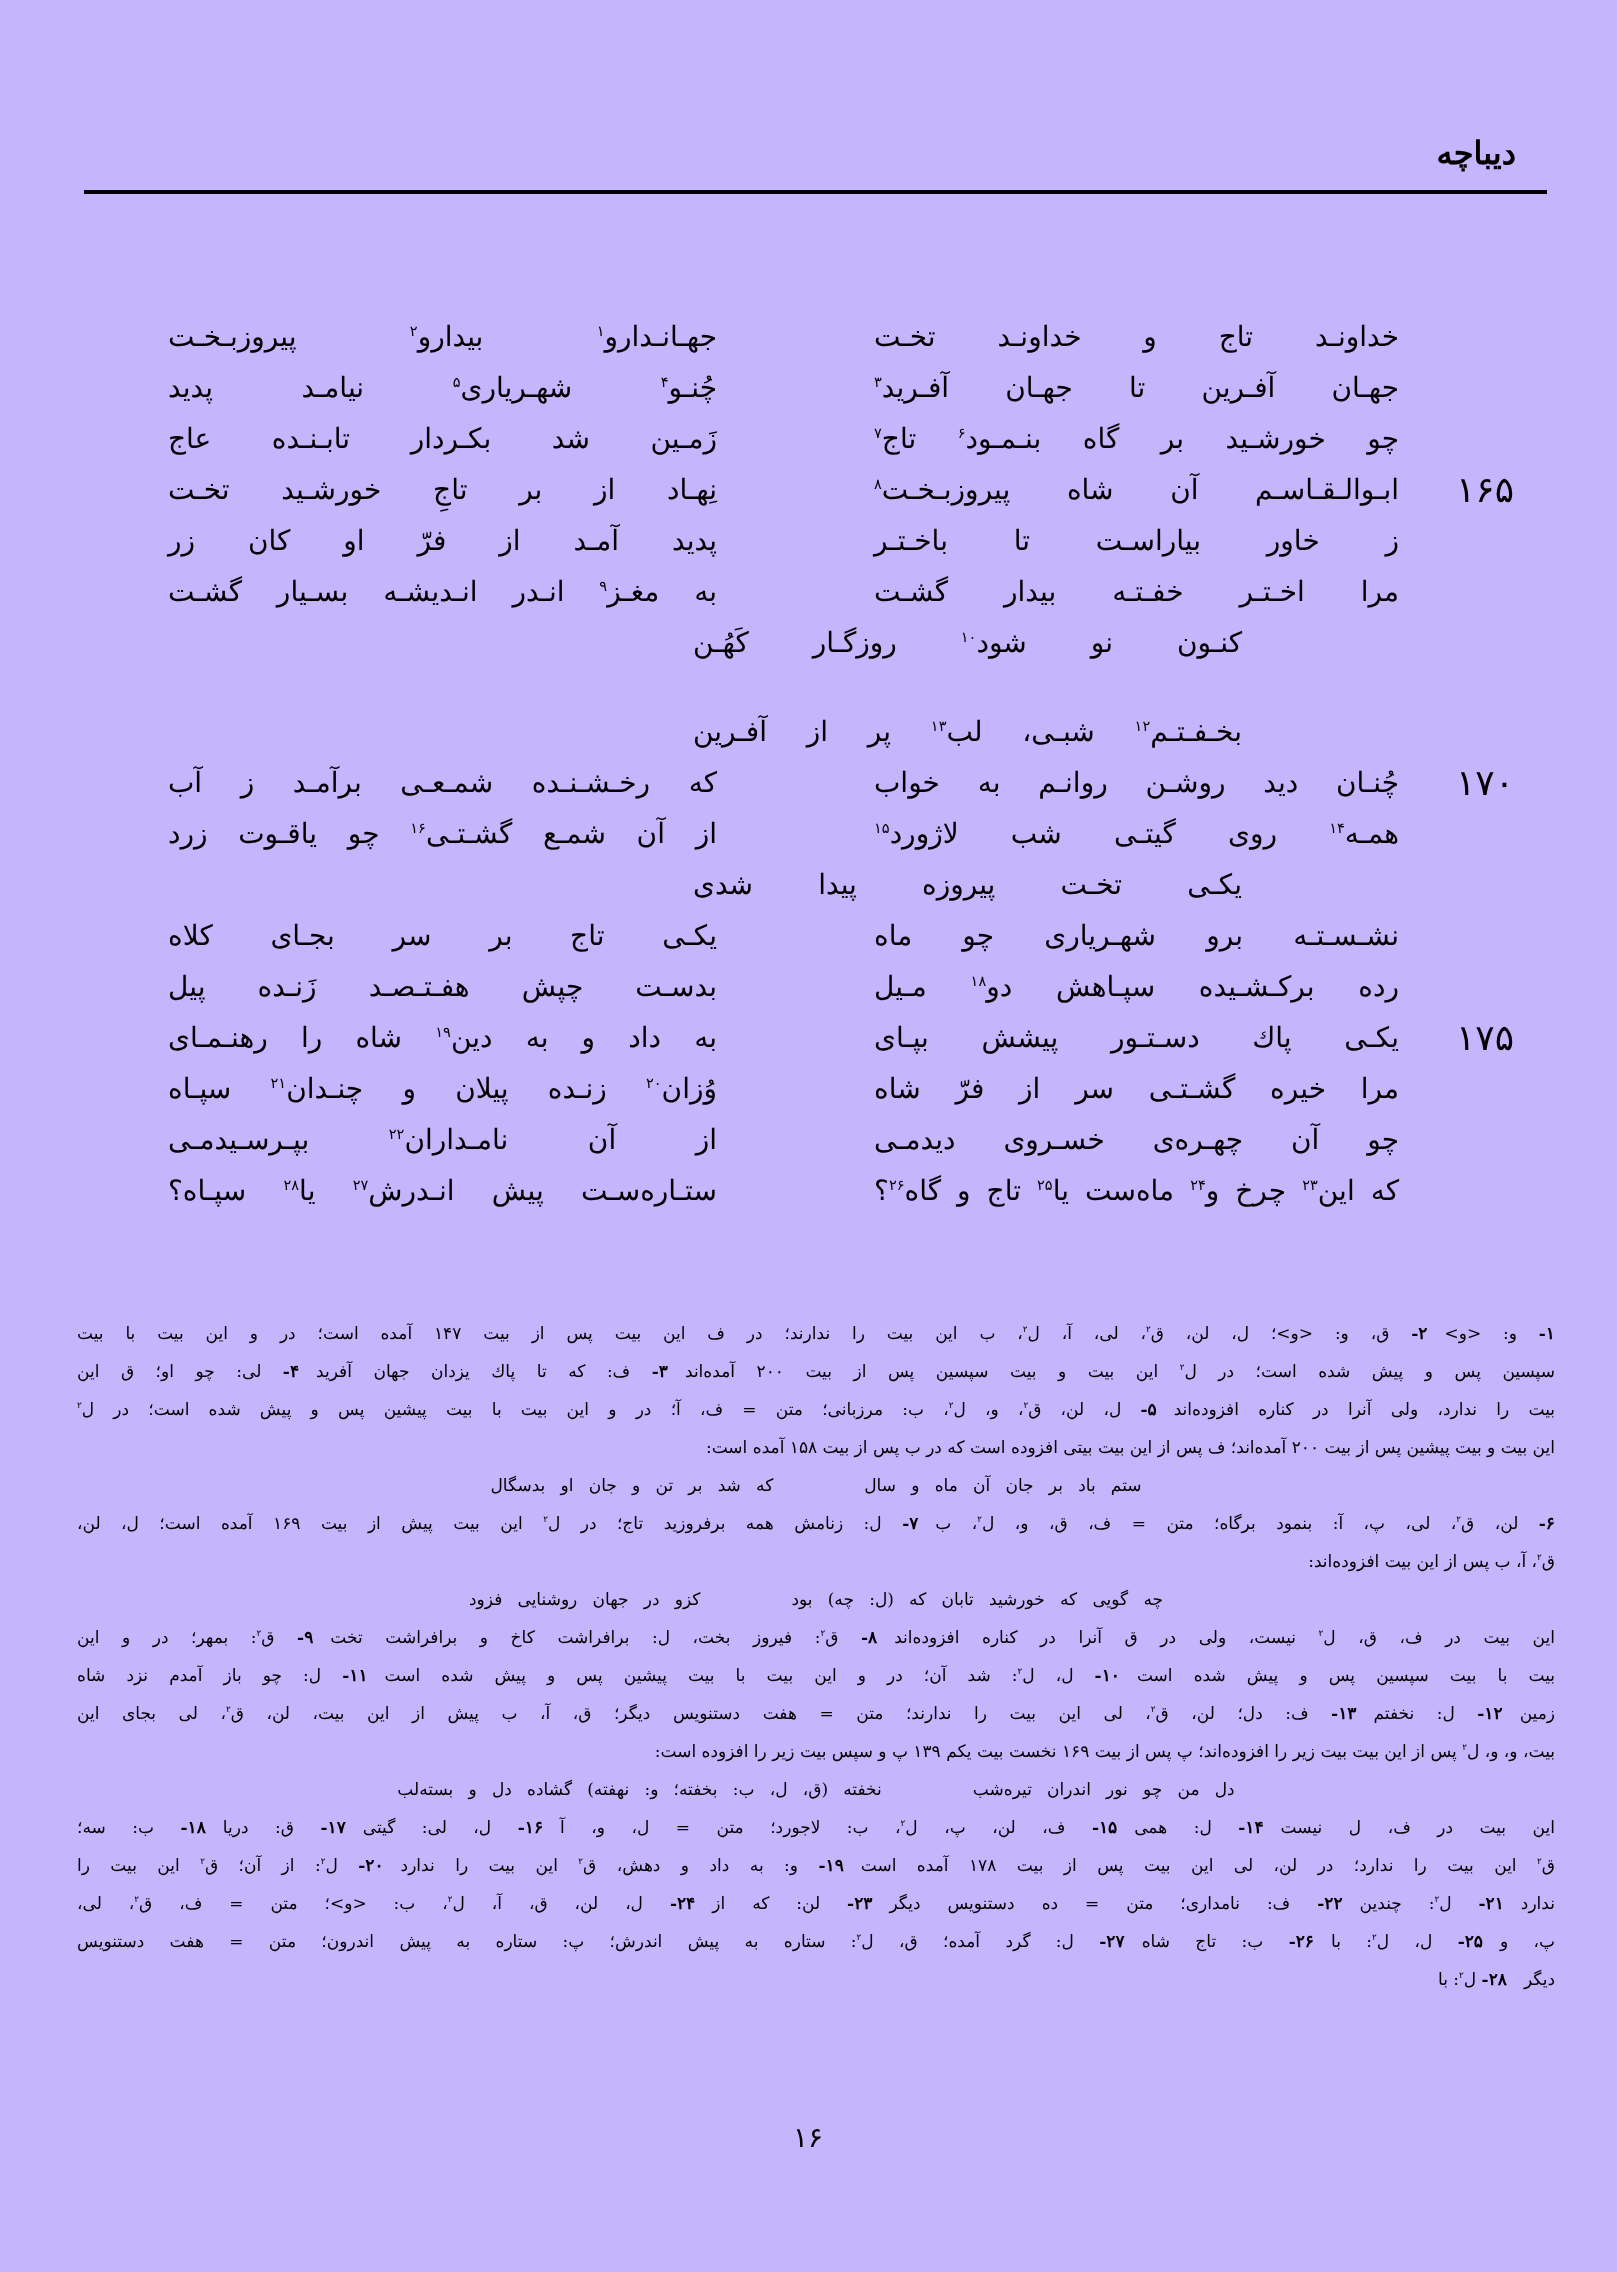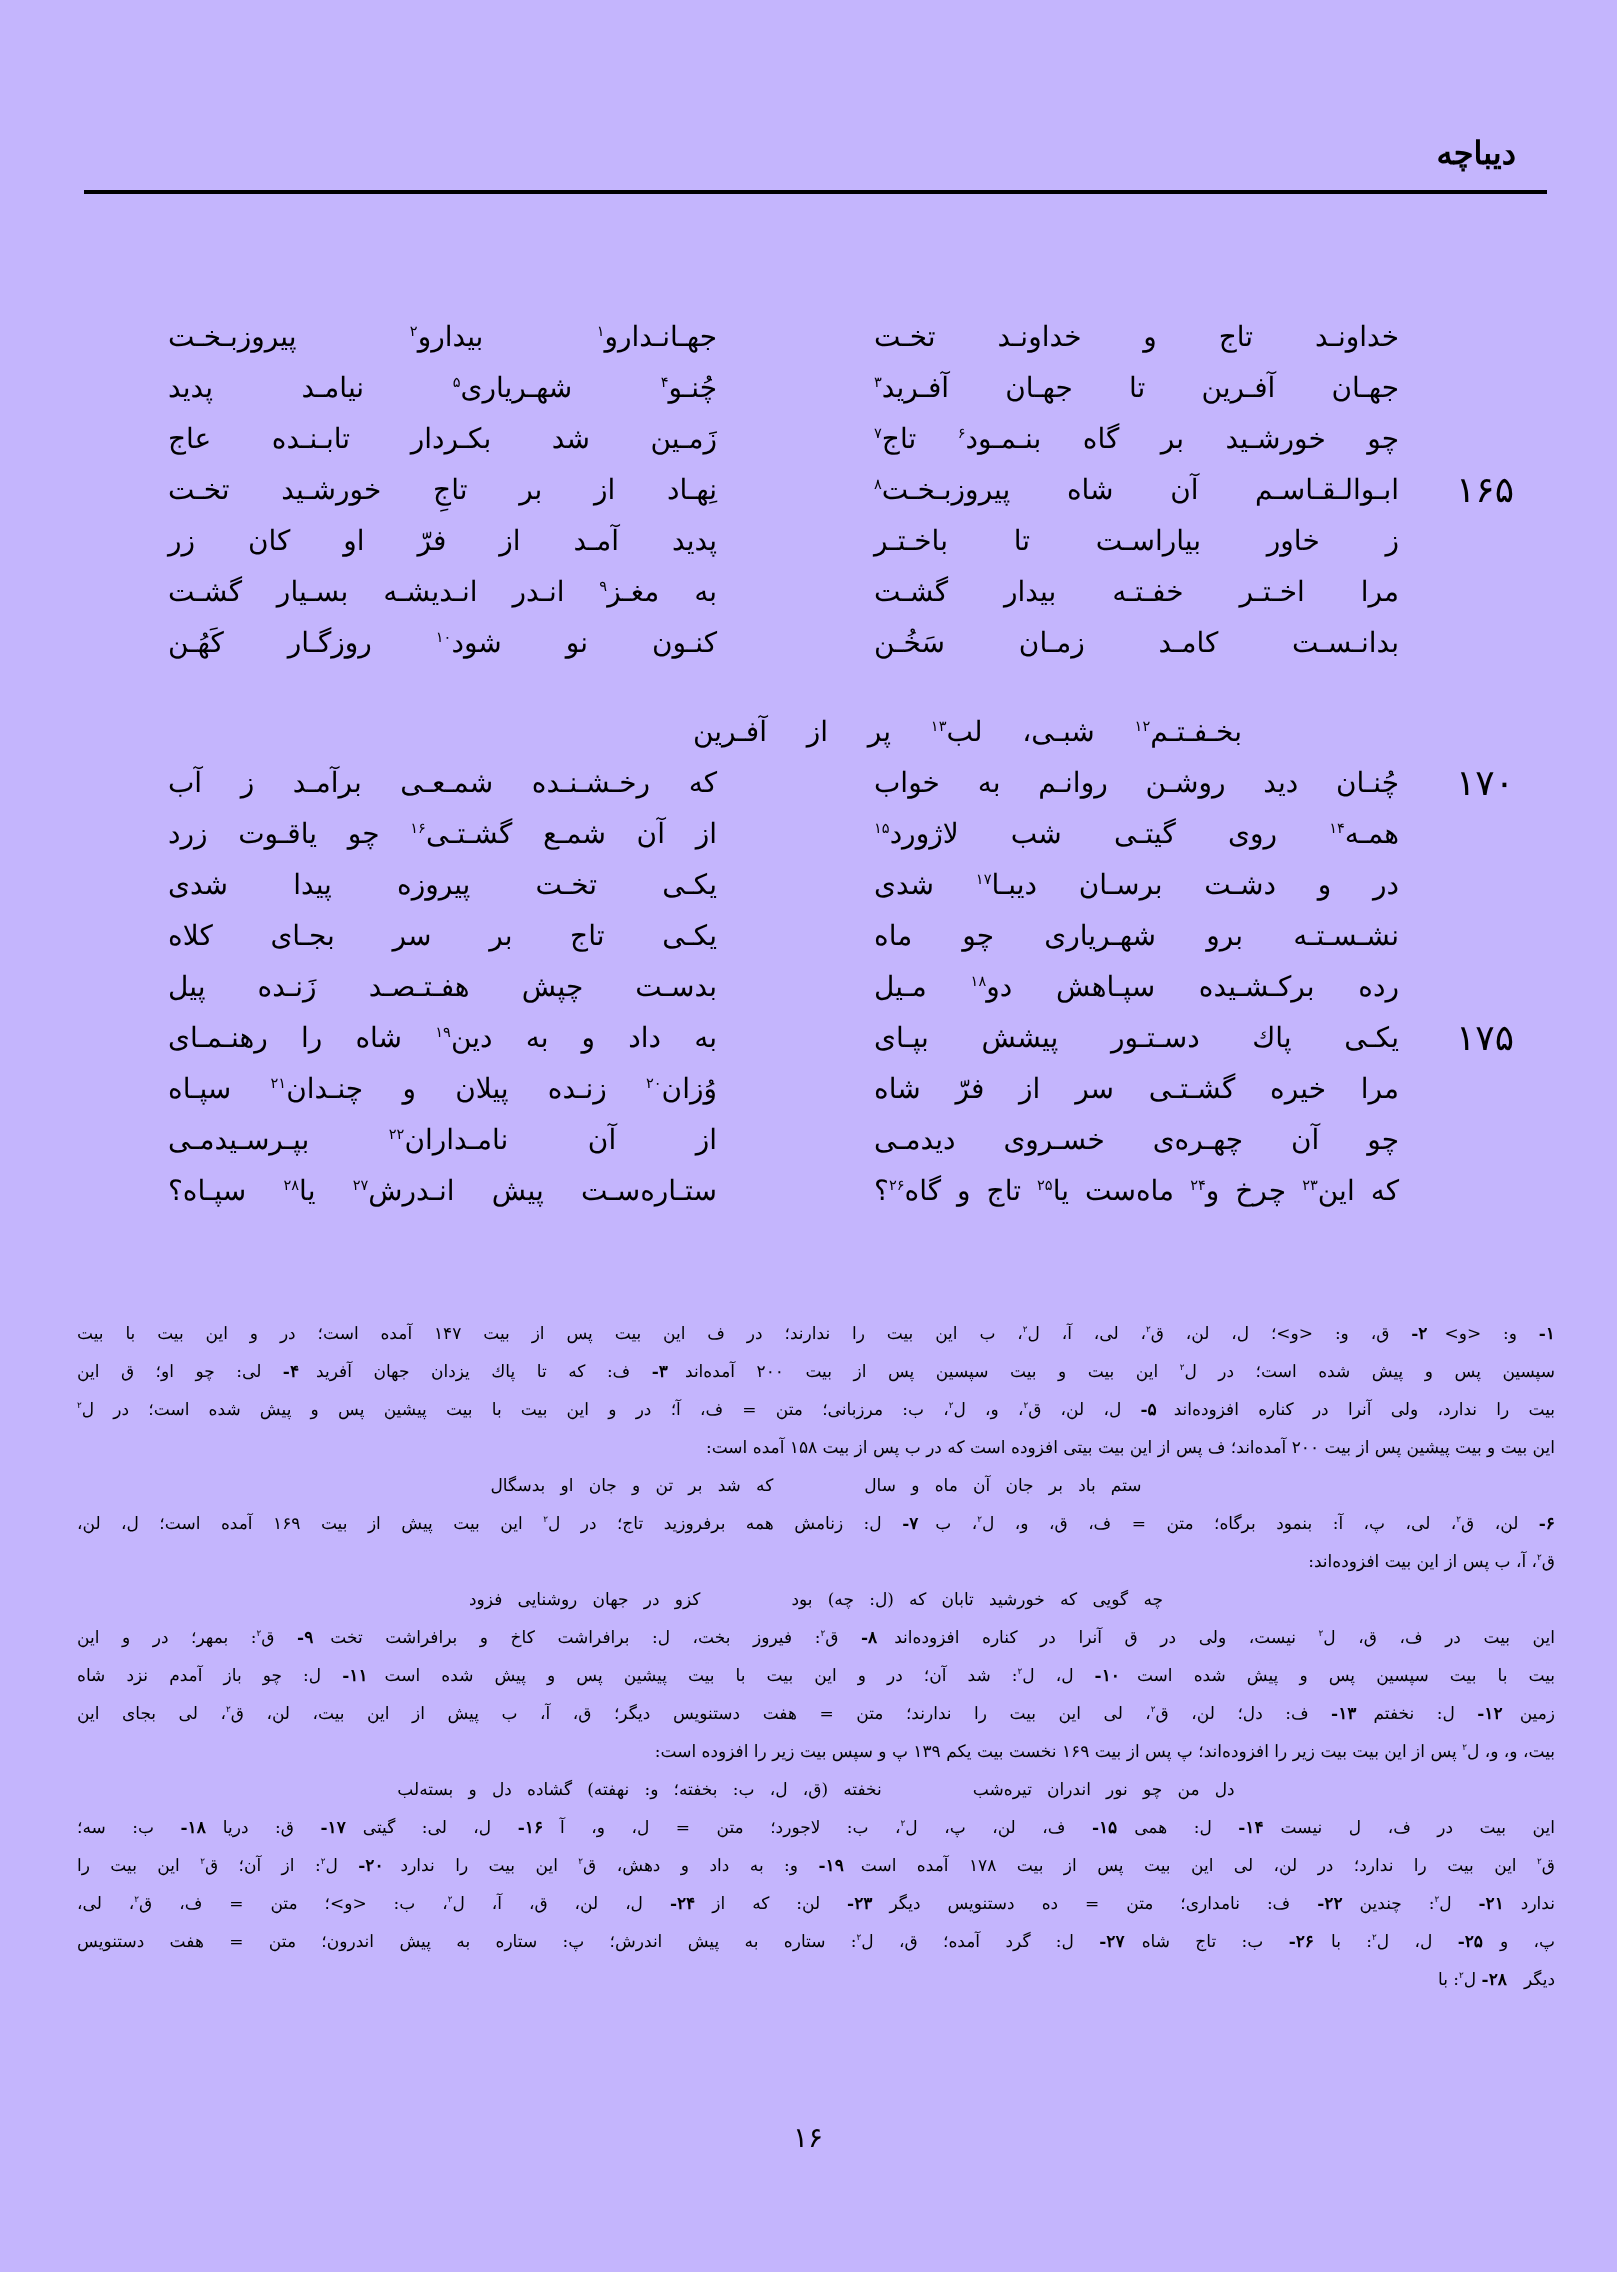--- a/index.html
+++ b/index.html
@@ -129,21 +129,20 @@
         <span class="hemi l">پدید آمـد از فرّ او کان زر</span>
       </div>
       <div class="verse-row">
         <span class="vnum"></span>
         <span class="hemi r">مرا اخـتـر خفـتـه بیدار گشـت</span>
         <span class="spacer"></span>
         <span class="hemi l">به مغـز<sup>۹</sup> انـدر انـدیشـه بسـیار گشـت</span>
       </div>
       <div class="verse-row">
         <span class="vnum"></span>
-        <span class="hemi r">بدانـسـت کامـد زمـان سَخُـن</span>
         <span class="spacer"></span>
         <span class="hemi l">کنـون نو شود<sup>۱۰</sup> روزگـار کَهُـن</span>
       </div>
       <div class="block-gap"></div>
       <div class="verse-row">
         <span class="vnum"></span>
         <span class="spacer"></span>
         <span class="hemi l">بخـفـتـم<sup>۱۲</sup> شبـی، لب<sup>۱۳</sup> پر از آفـرین</span>
       </div>
       <div class="verse-row">
@@ -153,21 +152,20 @@
         <span class="hemi l">که رخـشـنـده شمـعـی برآمـد ز آب</span>
       </div>
       <div class="verse-row">
         <span class="vnum"></span>
         <span class="hemi r">همـه<sup>۱۴</sup> روی گیتـی شب لاژورد<sup>۱۵</sup></span>
         <span class="spacer"></span>
         <span class="hemi l">از آن شمـع گشـتـی<sup>۱۶</sup> چو یاقـوت زرد</span>
       </div>
       <div class="verse-row">
         <span class="vnum"></span>
-        <span class="hemi r">در و دشـت برسـان دیبـا<sup>۱۷</sup> شدی</span>
         <span class="spacer"></span>
         <span class="hemi l">یکـی تخـت پیروزه پیدا شدی</span>
       </div>
       <div class="verse-row">
         <span class="vnum"></span>
         <span class="hemi r">نشـسـتـه برو شهـریاری چو ماه</span>
         <span class="spacer"></span>
         <span class="hemi l">یکـی تاج بر سر بجـای کلاه</span>
       </div>
       <div class="verse-row">

